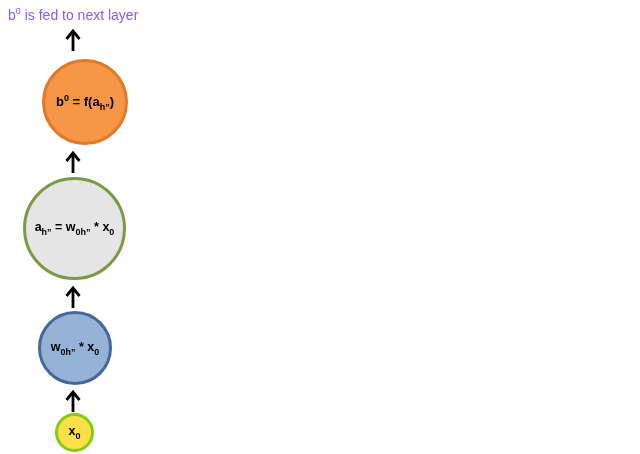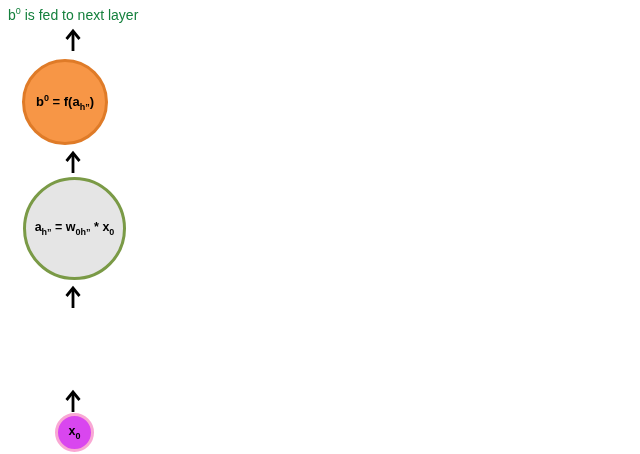--- a/index.html
+++ b/index.html
@@ -6,51 +6,51 @@
   body{
     width:640px;height:454px;
     background:#ffffff;
     font-family:"Liberation Sans", sans-serif;
     position:relative;
     overflow:hidden;
   }
   .canvas{position:absolute;left:0;top:0;width:640px;height:454px;}
   .title{
     position:absolute;left:8px;top:6px;
-    font-size:14px;color:#15803d;white-space:nowrap;text-align:right;
+    font-size:14px;color:#8b5cf6;white-space:nowrap;text-align:right;
   }
   .title sup{font-size:9px;}
   .arrow{position:absolute;width:20px;height:24px;}
   .a1{left:63px;top:28px;}
   .a2{left:63px;top:150px;}
   .a3{left:63px;top:285px;}
   .a4{left:63px;top:389px;}
   .node{
     position:absolute;border-radius:50%;
     display:flex;align-items:center;justify-content:center;
     font-weight:bold;color:#000;white-space:nowrap;
   }
   .formula{white-space:nowrap;}
   .formula sub{font-size:9px;}
   .formula sup{font-size:9px;}
   .node-output{
-    left:22px;top:59px;width:80px;height:80px;
+    left:42px;top:59px;width:80px;height:80px;
     border:3px solid #df7b28;background:#f79646;font-size:13px;
   }
   .node-activation{
     left:23px;top:177px;width:97px;height:97px;
     border:3px solid #7a9a46;background:#e5e5e5;font-size:12.5px;
   }
   .node-weighted{
     left:38px;top:311px;width:68px;height:68px;
     border:3px solid #45679b;background:#95b3d7;font-size:12.5px;
   }
   .node-input{
     left:55px;top:413px;width:33px;height:33px;
-    border:3px solid #f9a8d4;background:#d946ef;font-size:12.5px;
+    border:3px solid #84cc16;background:#fde047;font-size:12.5px;
   }
 </style>
 </head>
 <body>
 
 <div class="canvas">
 
   <div class="title"><span>b</span><sup>0</sup><span> is fed to next layer</span></div>
 
   <svg class="arrow a1" viewBox="0 0 20 24">
@@ -69,20 +69,23 @@
 
   <div class="node node-activation">
     <span class="formula"><span>a</span><sub>h”</sub><span> = w</span><sub>0h”</sub><span> * x</span><sub>0</sub></span>
   </div>
 
   <svg class="arrow a3" viewBox="0 0 20 24">
     <path d="M10 23 L10 4" stroke="#000000" stroke-width="2.8" fill="none"></path>
     <path d="M3.5 11 L10 3 L16.5 11" stroke="#000000" stroke-width="2.8" fill="none"></path>
   </svg>
 
+  <div class="node node-weighted">
+    <span class="formula"><span>w</span><sub>0h”</sub><span> * x</span><sub>0</sub></span>
+  </div>
 
   <svg class="arrow a4" viewBox="0 0 20 24">
     <path d="M10 23 L10 4" stroke="#000000" stroke-width="2.8" fill="none"></path>
     <path d="M3.5 11 L10 3 L16.5 11" stroke="#000000" stroke-width="2.8" fill="none"></path>
   </svg>
 
   <div class="node node-input">
     <span class="formula"><span>x</span><sub>0</sub></span>
   </div>
 

